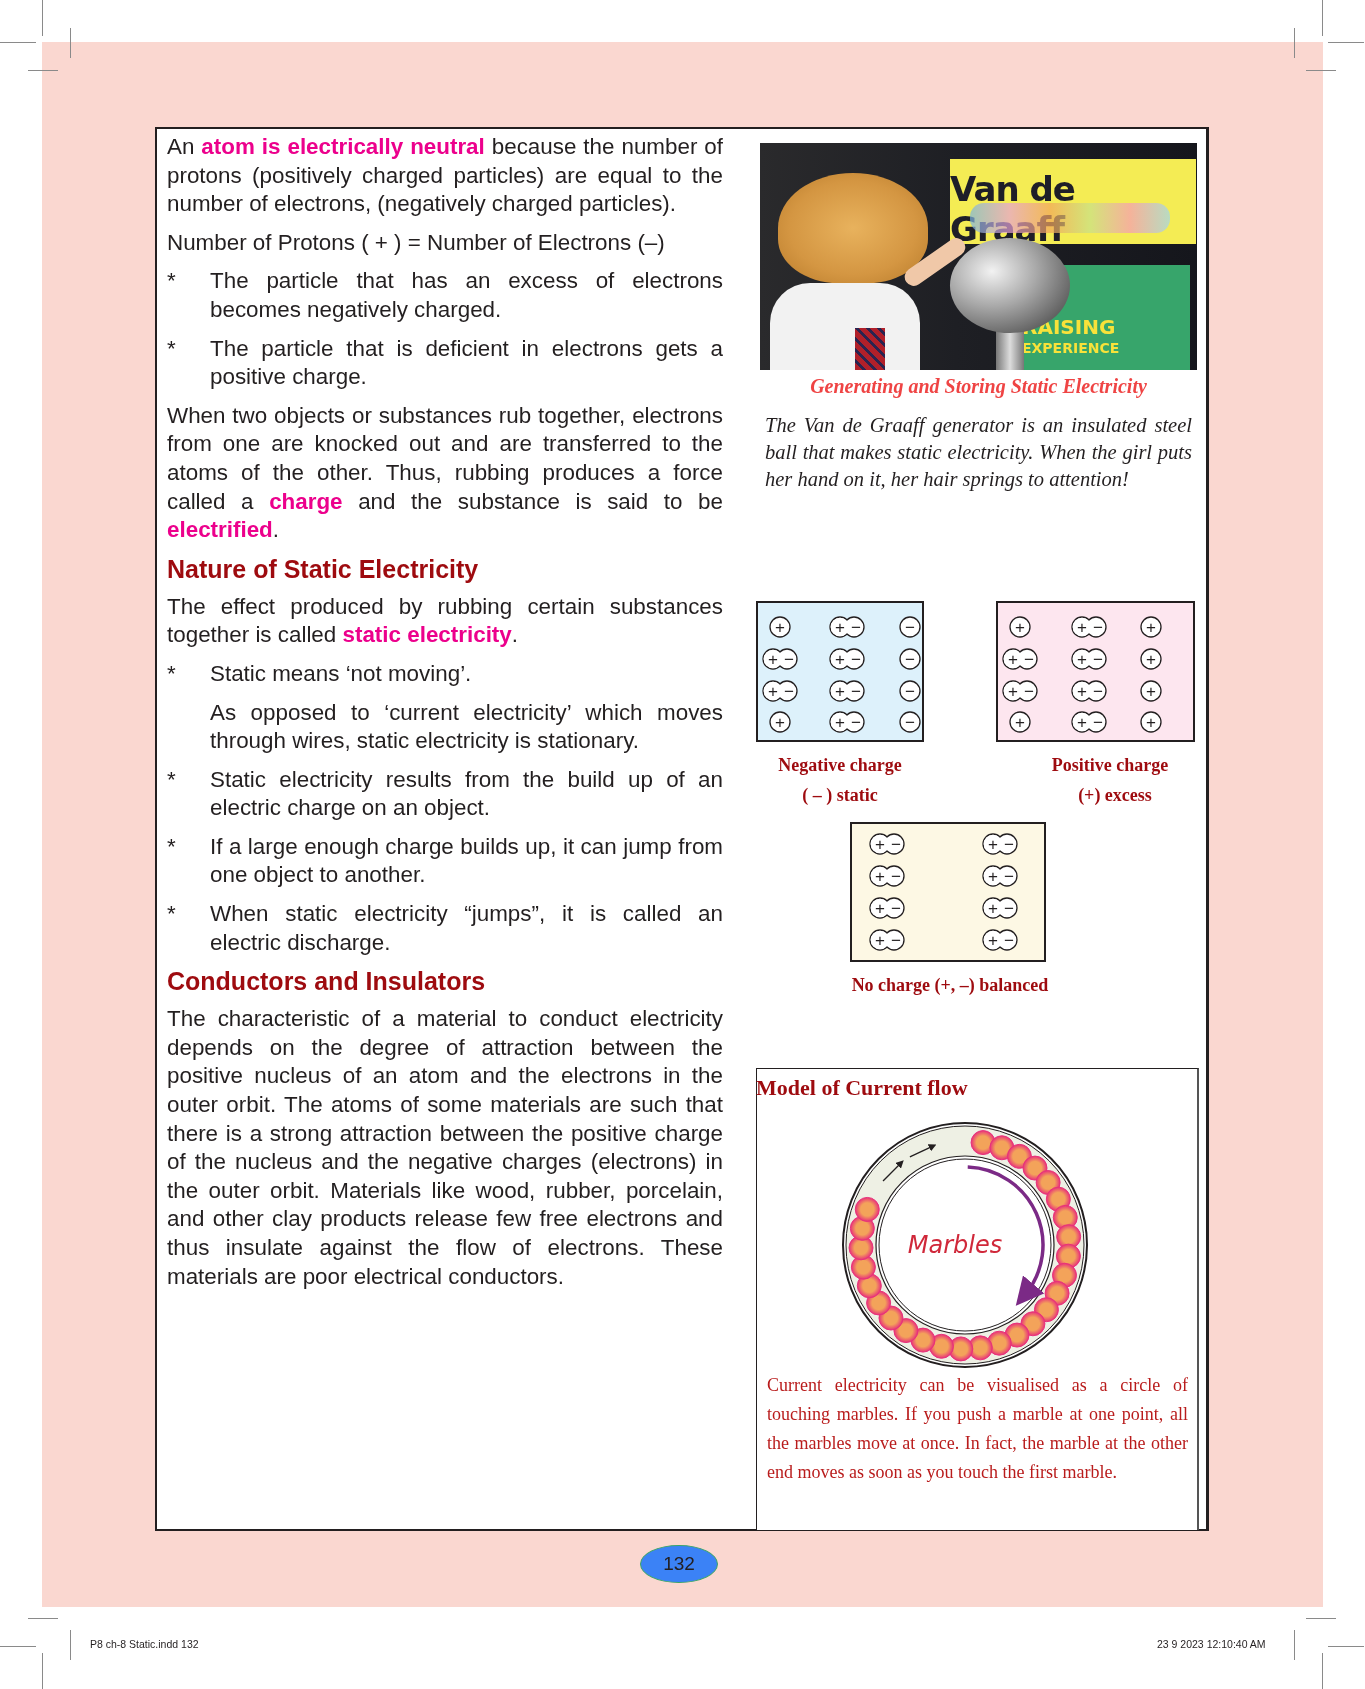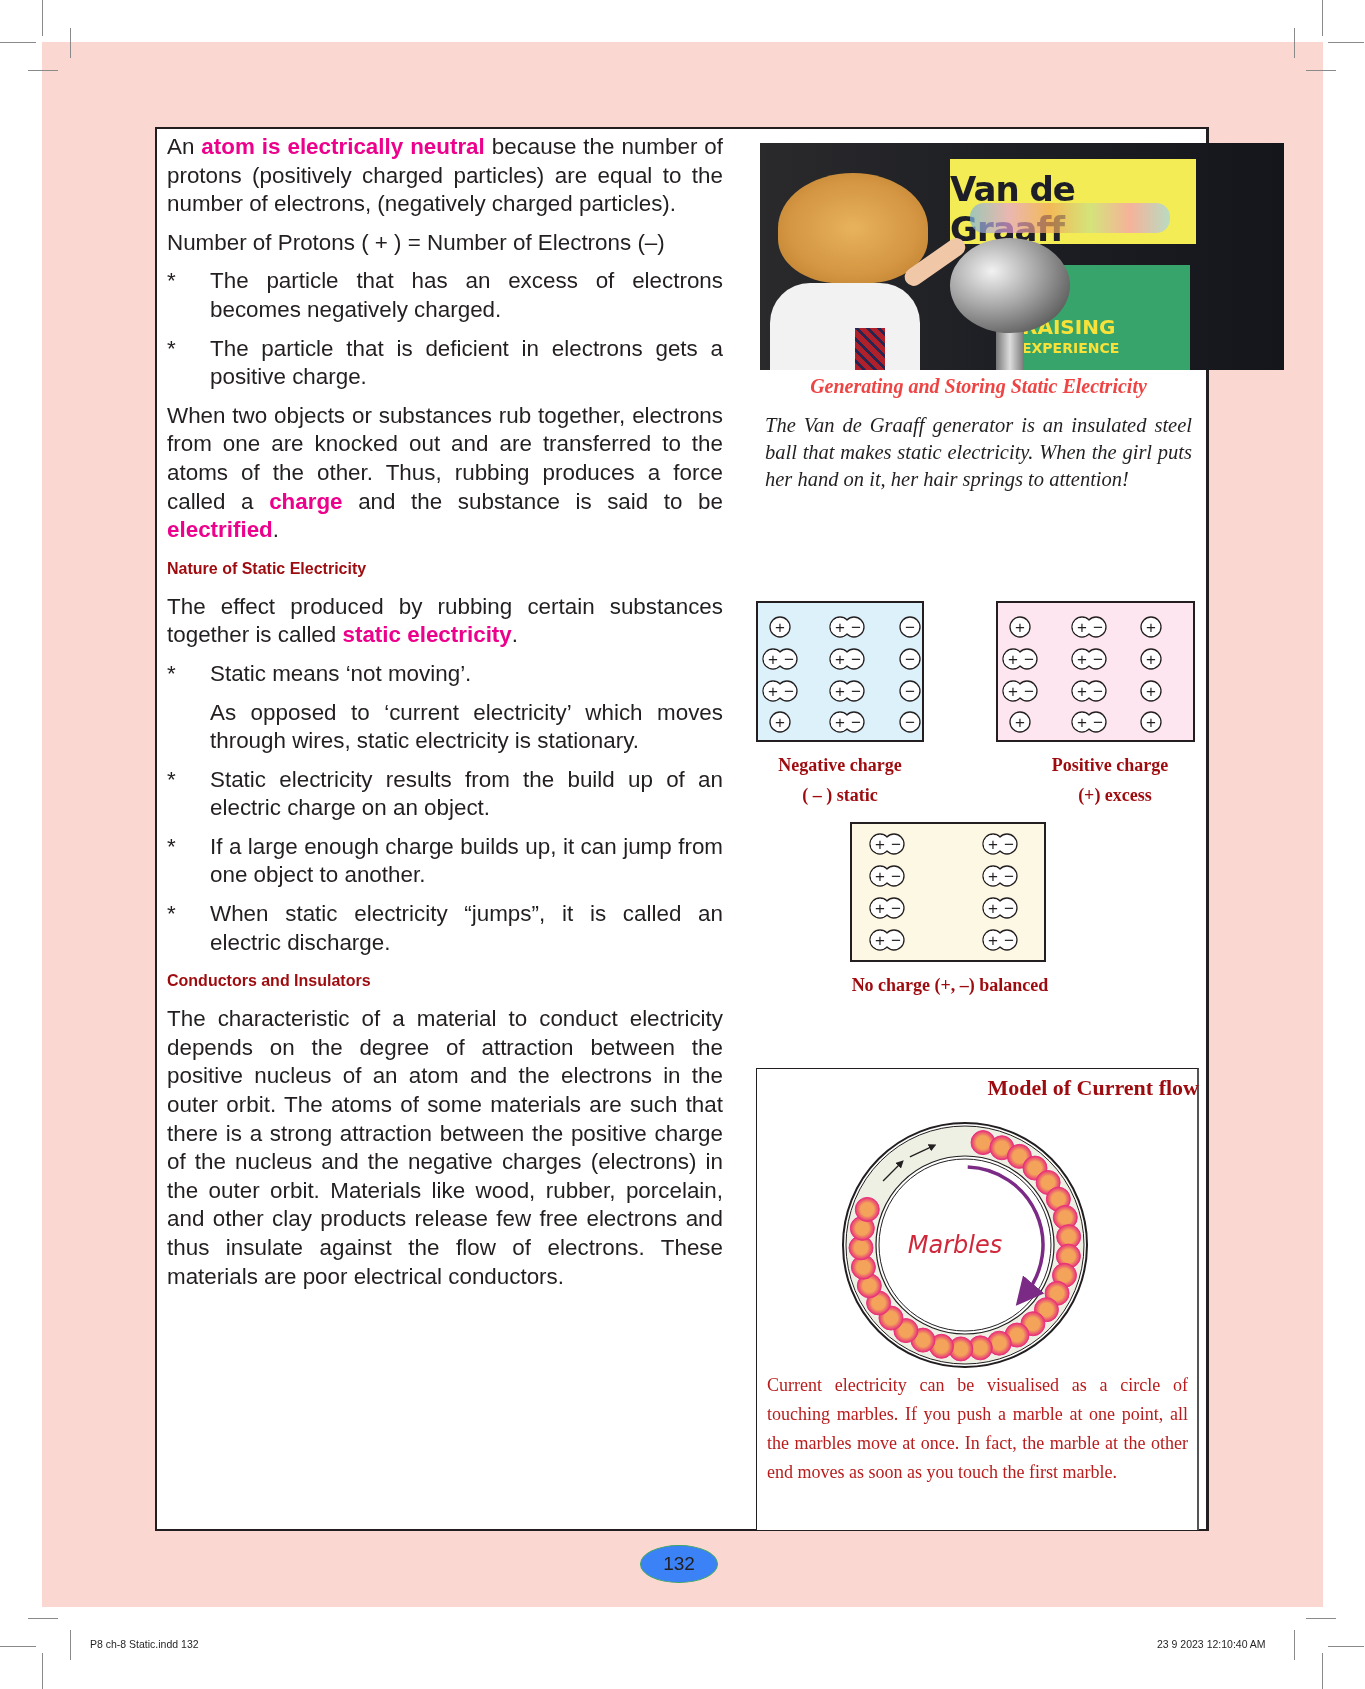--- a/index.html
+++ b/index.html
@@ -17,27 +17,27 @@
     background: #ffffff; border: 2px solid #231f20; border-right-width: 3px;
   }
 
   .left-col {
     position: absolute; left: 167px; top: 133px; width: 556px;
     font-size: 22.4px; line-height: 28.6px; color: #231f20;
   }
   .left-col p { text-align: justify; text-align-last: left; margin-bottom: 10px; }
   .left-col p.formula { text-align: right; margin-bottom: 10px; }
   .hl { color: #ec008c; font-weight: bold; }
-  .head { color: #9e0b0f; font-weight: bold; font-size: 16px; margin-bottom: 10px; line-height: 28px; }
+  .head { color: #9e0b0f; font-weight: bold; font-size: 25px; margin-bottom: 10px; line-height: 28px; }
   .bullet { position: relative; padding-left: 43px; margin-bottom: 10px; text-align: justify; text-align-last: left; }
   .bullet .star { position: absolute; left: 0; top: 0; }
   .bullet-cont { padding-left: 43px; margin-bottom: 10px; text-align: justify; text-align-last: left; }
 
   .photo {
-    position: absolute; left: 760px; top: 143px; width: 524px; height: 227px;
+    position: absolute; left: 760px; top: 143px; width: 437px; height: 227px;
     background: linear-gradient(90deg, #2a2a2c 0%, #1e1f24 45%, #15161c 100%);
     overflow: hidden;
   }
   .photo .sign {
     position: absolute; left: 190px; top: 16px; width: 246px; height: 85px; background: #f4ec54;
     display: flex; align-items: flex-start; justify-content: center;
   }
   .photo .sign span {
     font-family: "DejaVu Sans", sans-serif; font-weight: bold; font-size: 34px; color: #1e1e28;
     margin-top: 10px; letter-spacing: -1px;
@@ -91,21 +91,21 @@
   .charge-label {
     position: absolute; font-family: Liberation Serif, serif; font-weight: bold; font-size: 18px; color: #9e0b0f;
     text-align: center; white-space: nowrap;
   }
 
   .model-box {
     position: absolute; left: 756px; top: 1068px; width: 443px; height: 462px;
     border: 1.5px solid #231f20; border-right: 2px solid #555; border-bottom: none; background: #fff;
   }
   .model-title {
-    position: absolute; left: 756px; top: 1075px; width: 443px; text-align: right;
+    position: absolute; left: 756px; top: 1075px; width: 443px; text-align: left;
     font-family: "Liberation Serif", serif; font-weight: bold; font-size: 22px; color: #9e0b0f;
   }
   .model-svg { position: absolute; left: 835px; top: 1115px; }
   .model-text {
     position: absolute; left: 767px; top: 1371px; width: 421px;
     font-family: "Liberation Serif", serif; font-size: 18px; line-height: 29px; color: #b91c1c;
     text-align: justify; text-align-last: left;
   }
 
   .page-badge {

